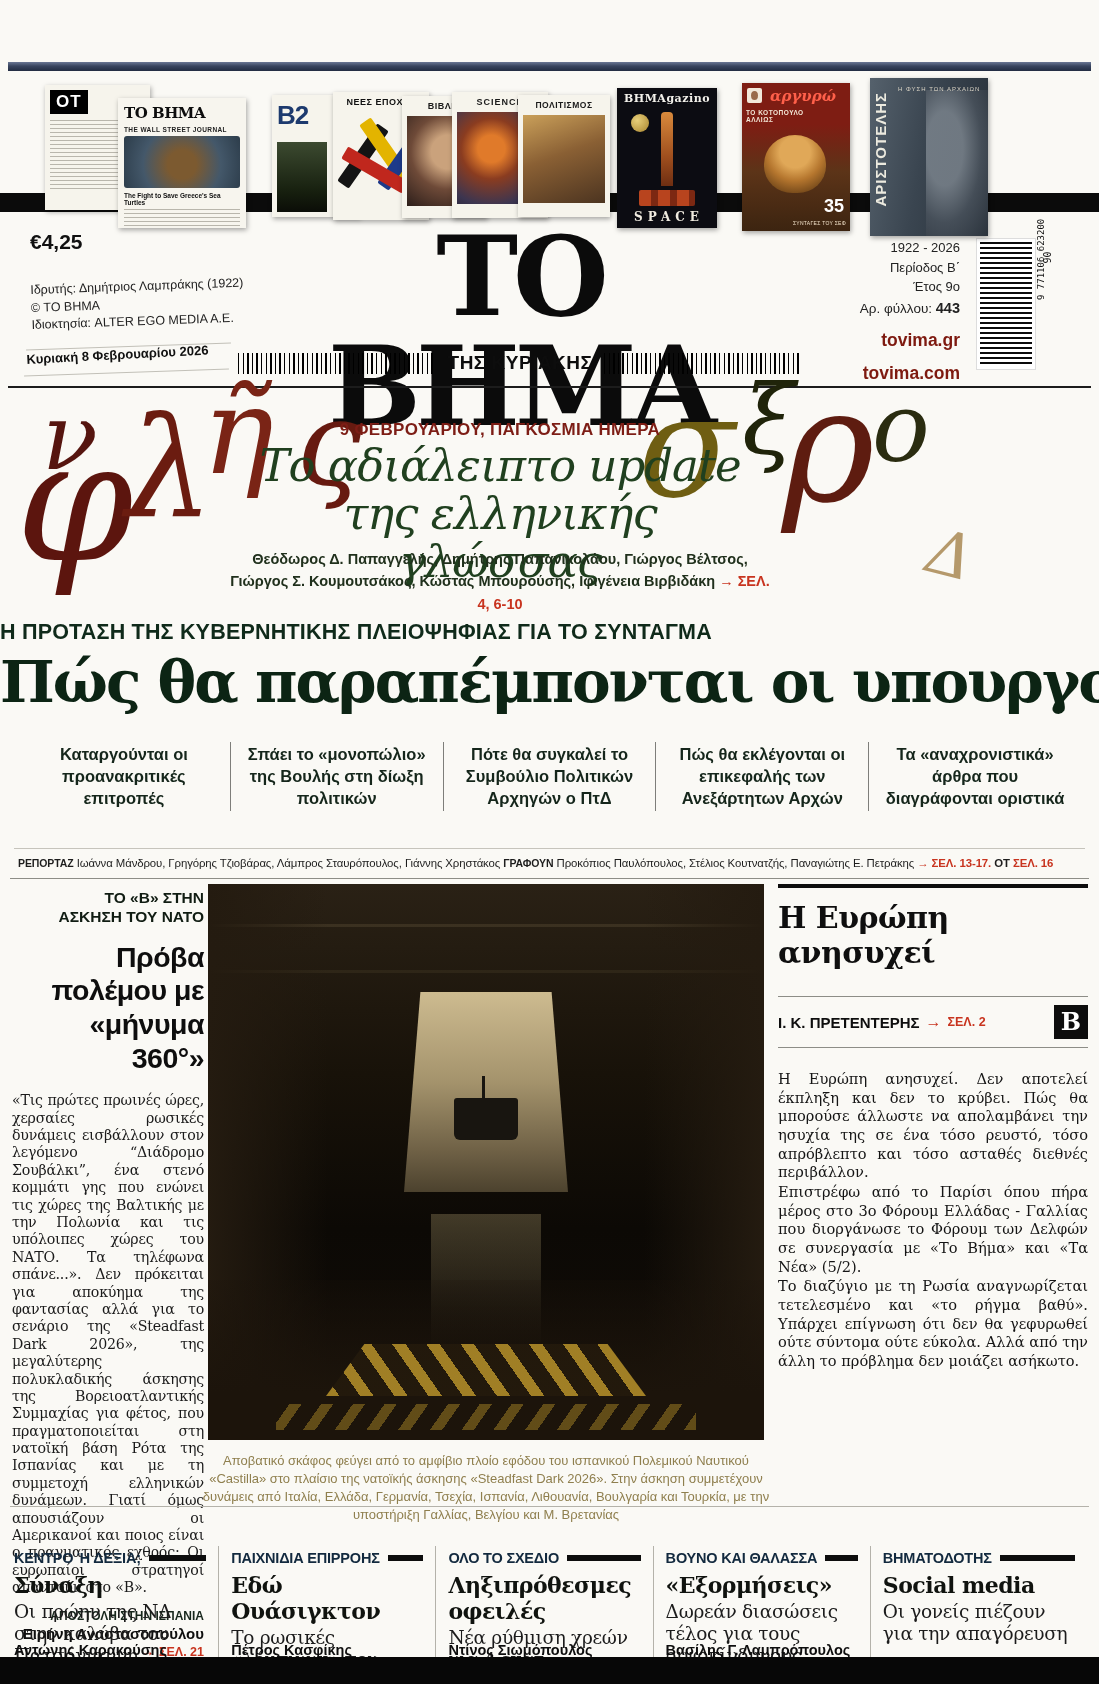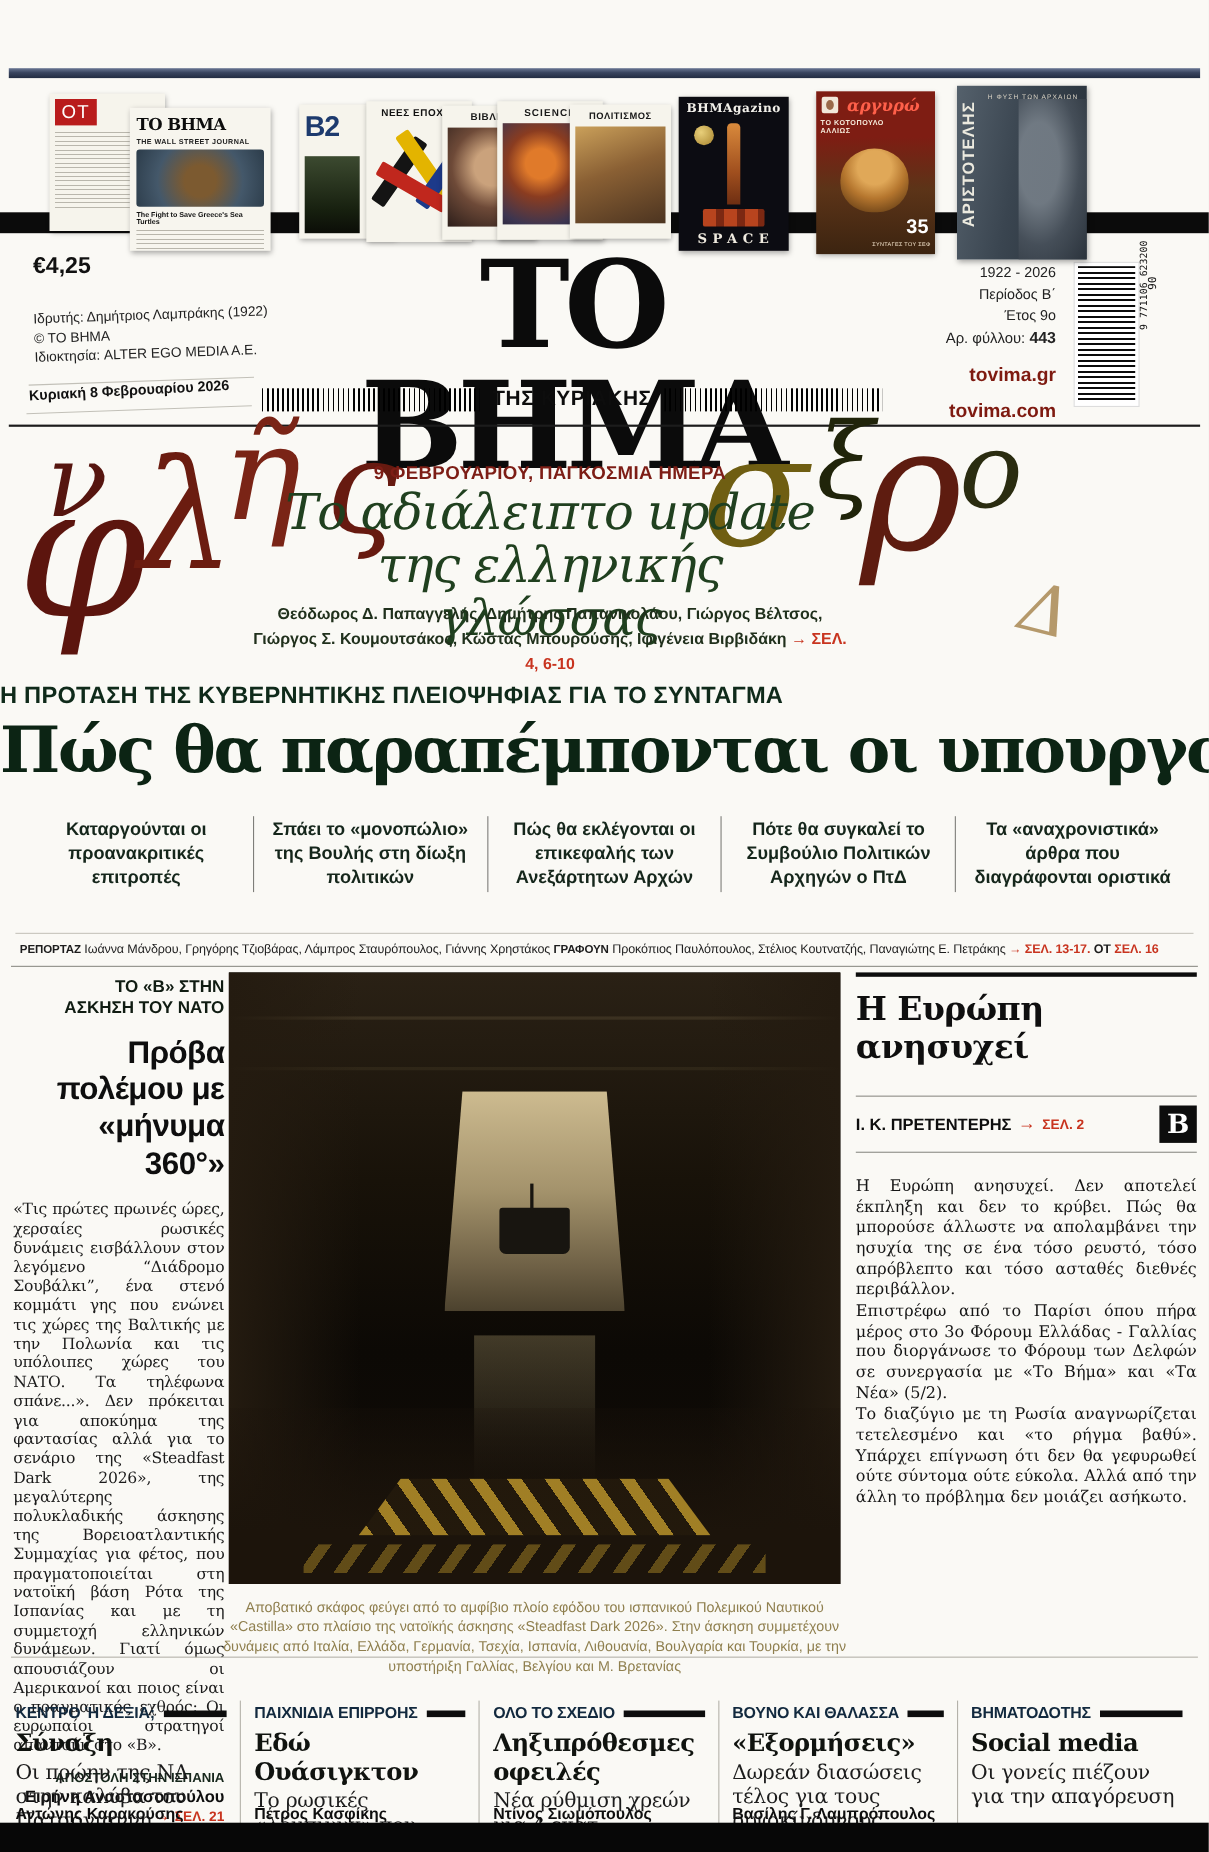--- a/index.html
+++ b/index.html
@@ -14,21 +14,21 @@
   
   .top-rule { position:absolute; left:8px; right:8px; top:62px; height:9px;
     background:linear-gradient(180deg,#6a7794 0%,#39455f 45%,#222c42 100%); }
 
   
   .covers-blackbar { position:absolute; left:0; top:193px; width:1099px; height:19px; background:#0b0b0b; z-index:1; }
   .cover { position:absolute; z-index:2; box-shadow:1px 2px 5px rgba(0,0,0,.35); overflow:hidden; background:#f6f4ec; }
   .cover .txtlines { background:repeating-linear-gradient(180deg,#b9b6ac 0 1px,transparent 1px 4px); }
 
   .cover-ot { left:45px; top:85px; width:105px; height:125px; padding:5px; }
-  .cover-ot .ot-box { display:inline-block; background:#b91c1c; color:#fff; font-weight:normal; font-size:17px; padding:2px 6px; letter-spacing:1px; }
+  .cover-ot .ot-box { display:inline-block; background:#000000; color:#fff; font-weight:bold; font-size:17px; padding:2px 6px; letter-spacing:1px; }
   .cover-ot .txtlines { height:70px; margin-top:6px; }
 
   .cover-tvm { left:118px; top:98px; width:128px; height:130px; padding:6px; background:#f7f5ee; }
   .cover-tvm .t { font-weight:bold; font-size:15px; letter-spacing:-.5px; color:#0d0d0d; }
   .cover-tvm .wsj { font-weight:bold; font-size:6.5px; letter-spacing:.4px; margin-top:4px; color:#222; }
   .cover-tvm .ph { width:100%; height:52px; margin-top:3px; border-radius:3px;
     background:radial-gradient(circle at 50% 55%, #7c5a30 0 22%, #44586a 60%, #2c3c4a 100%); }
   .cover-tvm .story { font-weight:bold; font-size:6.5px; margin-top:4px; color:#111; }
   .cover-tvm .txtlines { height:18px; margin-top:3px; }
 
@@ -354,22 +354,22 @@
       <span class="arrow">→</span>
       <span class="ref-red">ΣΕΛ. 4, 6-10</span>
     </div>
   </div>
 
   <div class="lead-kicker">Η ΠΡΟΤΑΣΗ ΤΗΣ ΚΥΒΕΡΝΗΤΙΚΗΣ ΠΛΕΙΟΨΗΦΙΑΣ ΓΙΑ ΤΟ ΣΥΝΤΑΓΜΑ</div>
   <div class="lead-head">Πώς θα παραπέμπονται οι υπουργοί</div>
   <div class="lead-points">
     <div class="lead-point">Καταργούνται οι προανακριτικές επιτροπές</div>
     <div class="lead-point">Σπάει το «μονοπώλιο» της Βουλής στη δίωξη πολιτικών</div>
+    <div class="lead-point">Πότε θα συγκαλεί το Συμβούλιο Πολιτικών Αρχηγών ο ΠτΔ</div>
     <div class="lead-point">Πώς θα εκλέγονται οι επικεφαλής των Ανεξάρτητων Αρχών</div>
-    <div class="lead-point">Πότε θα συγκαλεί το Συμβούλιο Πολιτικών Αρχηγών ο ΠτΔ</div>
     <div class="lead-point">Τα «αναχρονιστικά» άρθρα που διαγράφονται οριστικά</div>
   </div>
   <div class="lead-hair"></div>
   <div class="reportage">
     <span class="lab">ΡΕΠΟΡΤΑΖ</span>
     <span>Ιωάννα Μάνδρου, Γρηγόρης Τζιοβάρας, Λάμπρος Σταυρόπουλος, Γιάννης Χρηστάκος</span>
     <span class="lab">ΓΡΑΦΟΥΝ</span>
     <span>Προκόπιος Παυλόπουλος, Στέλιος Κουτνατζής, Παναγιώτης Ε. Πετράκης</span>
     <span class="arrow">→</span>
     <span class="ref-red">ΣΕΛ. 13-17.</span>

